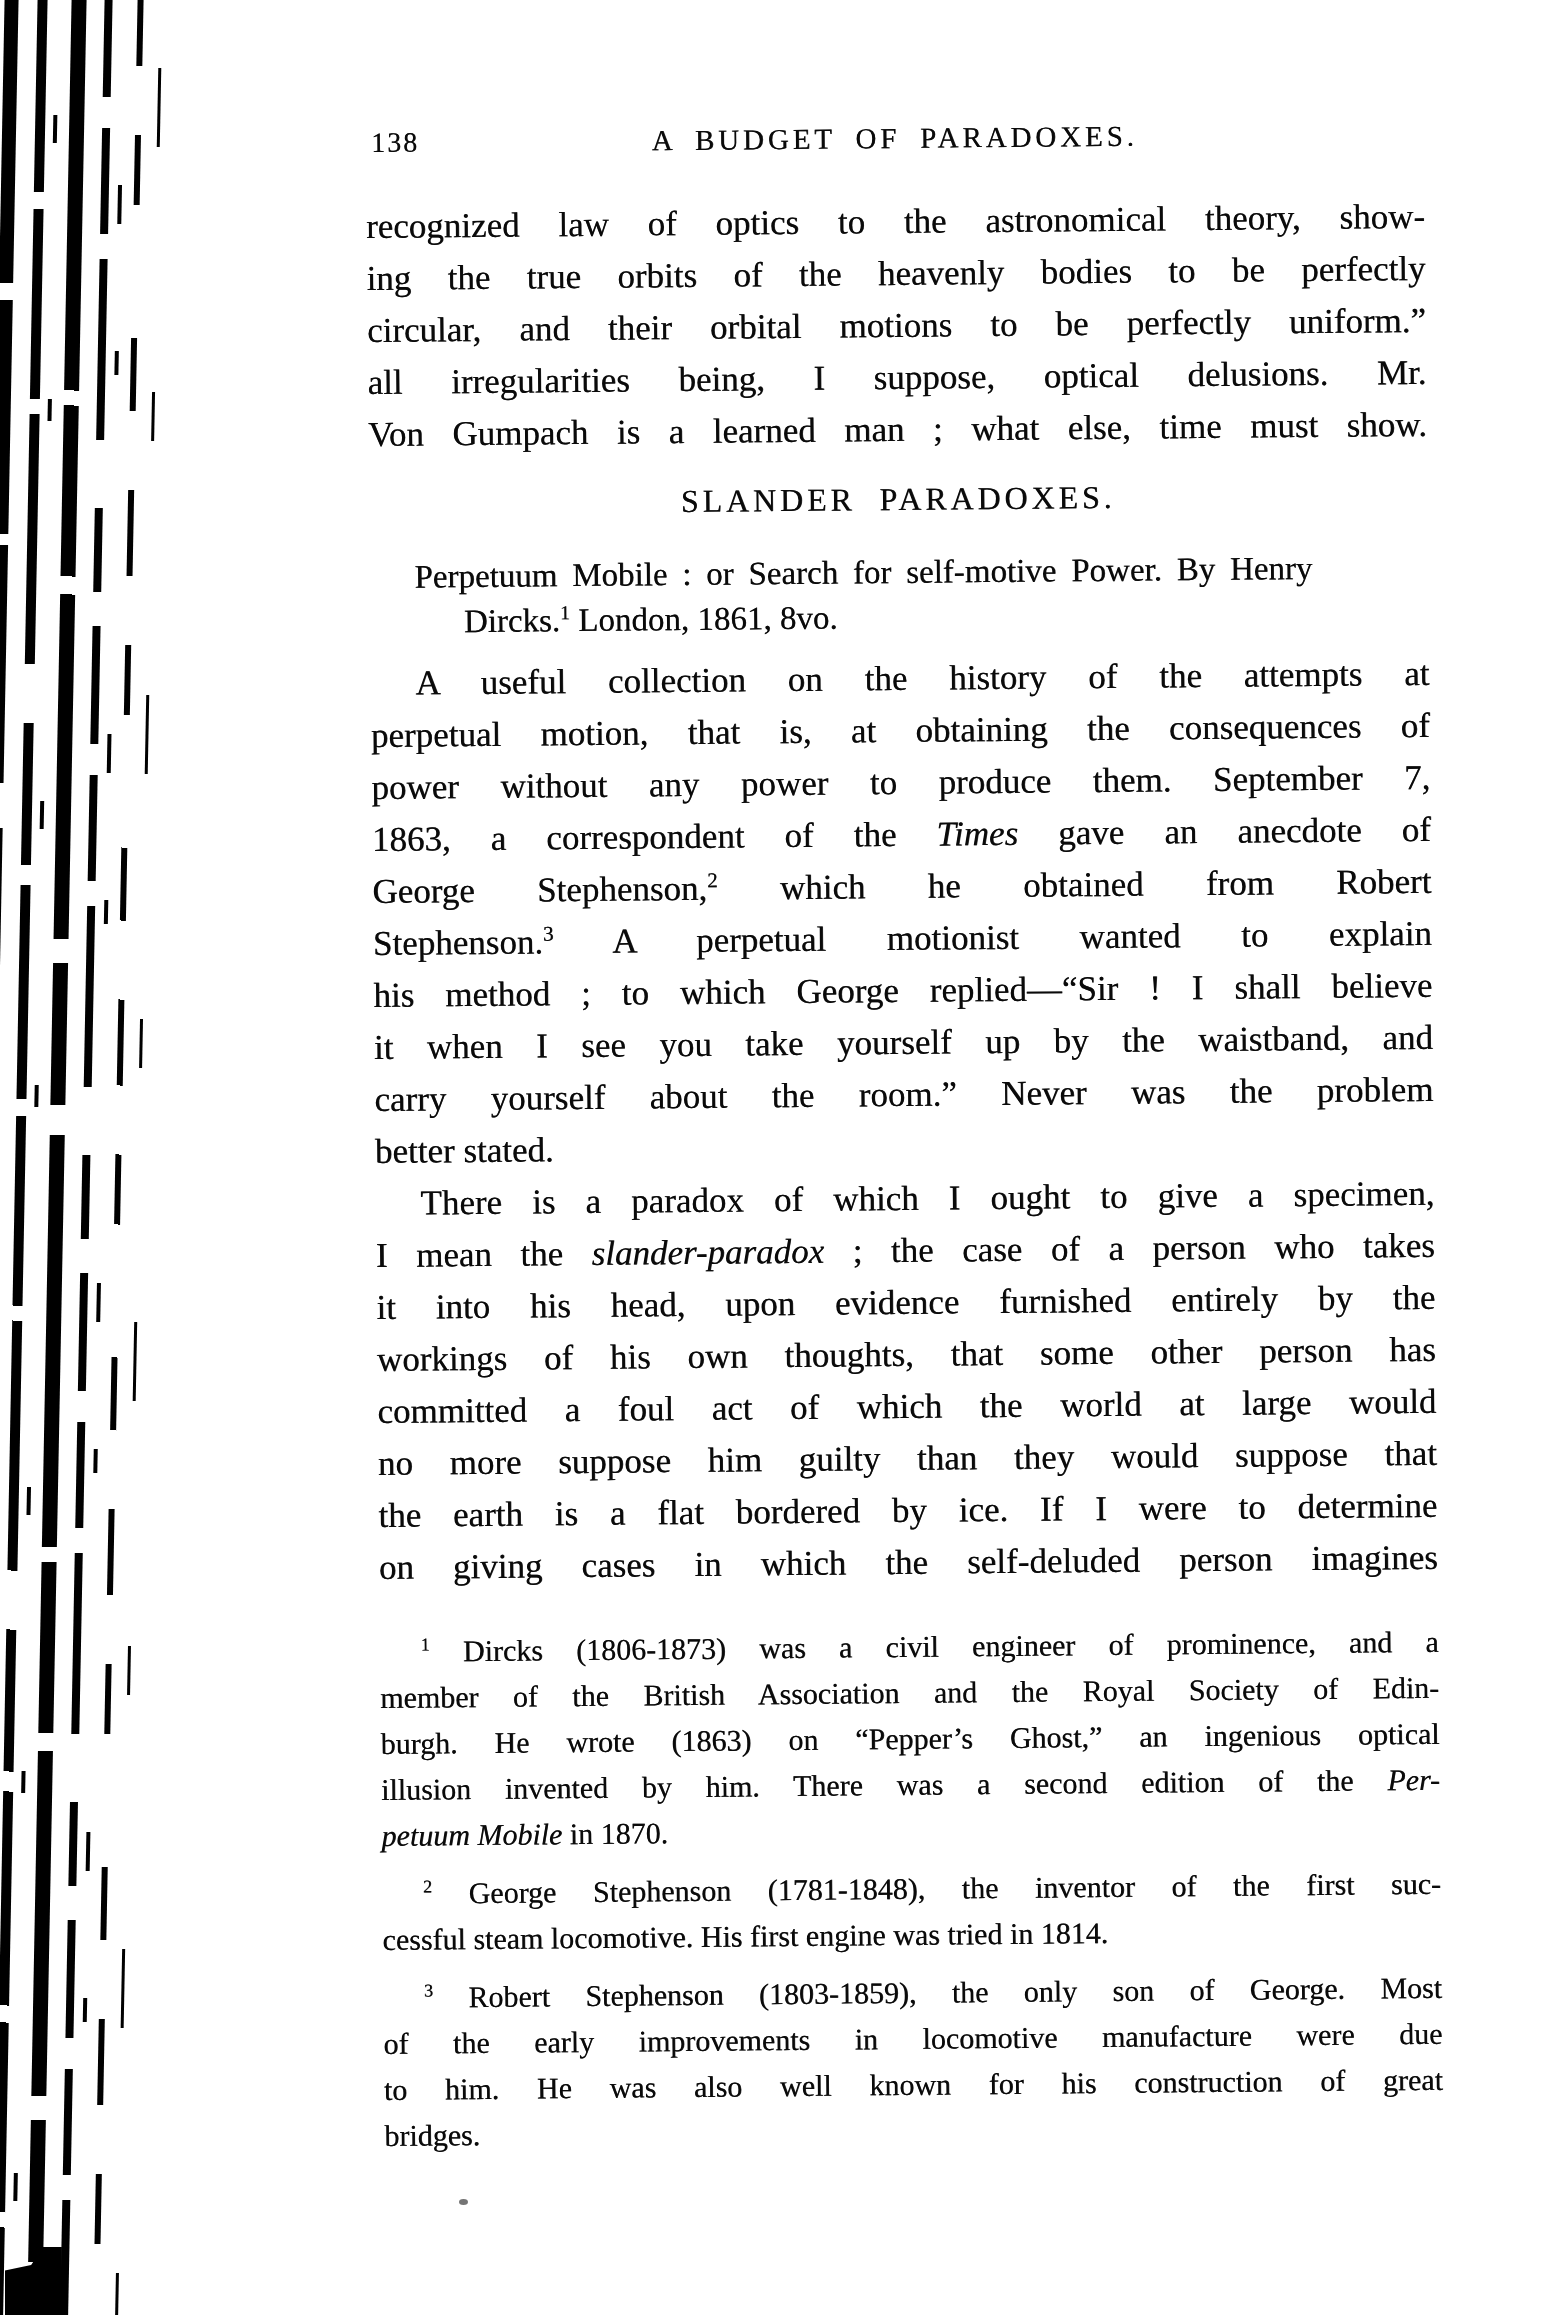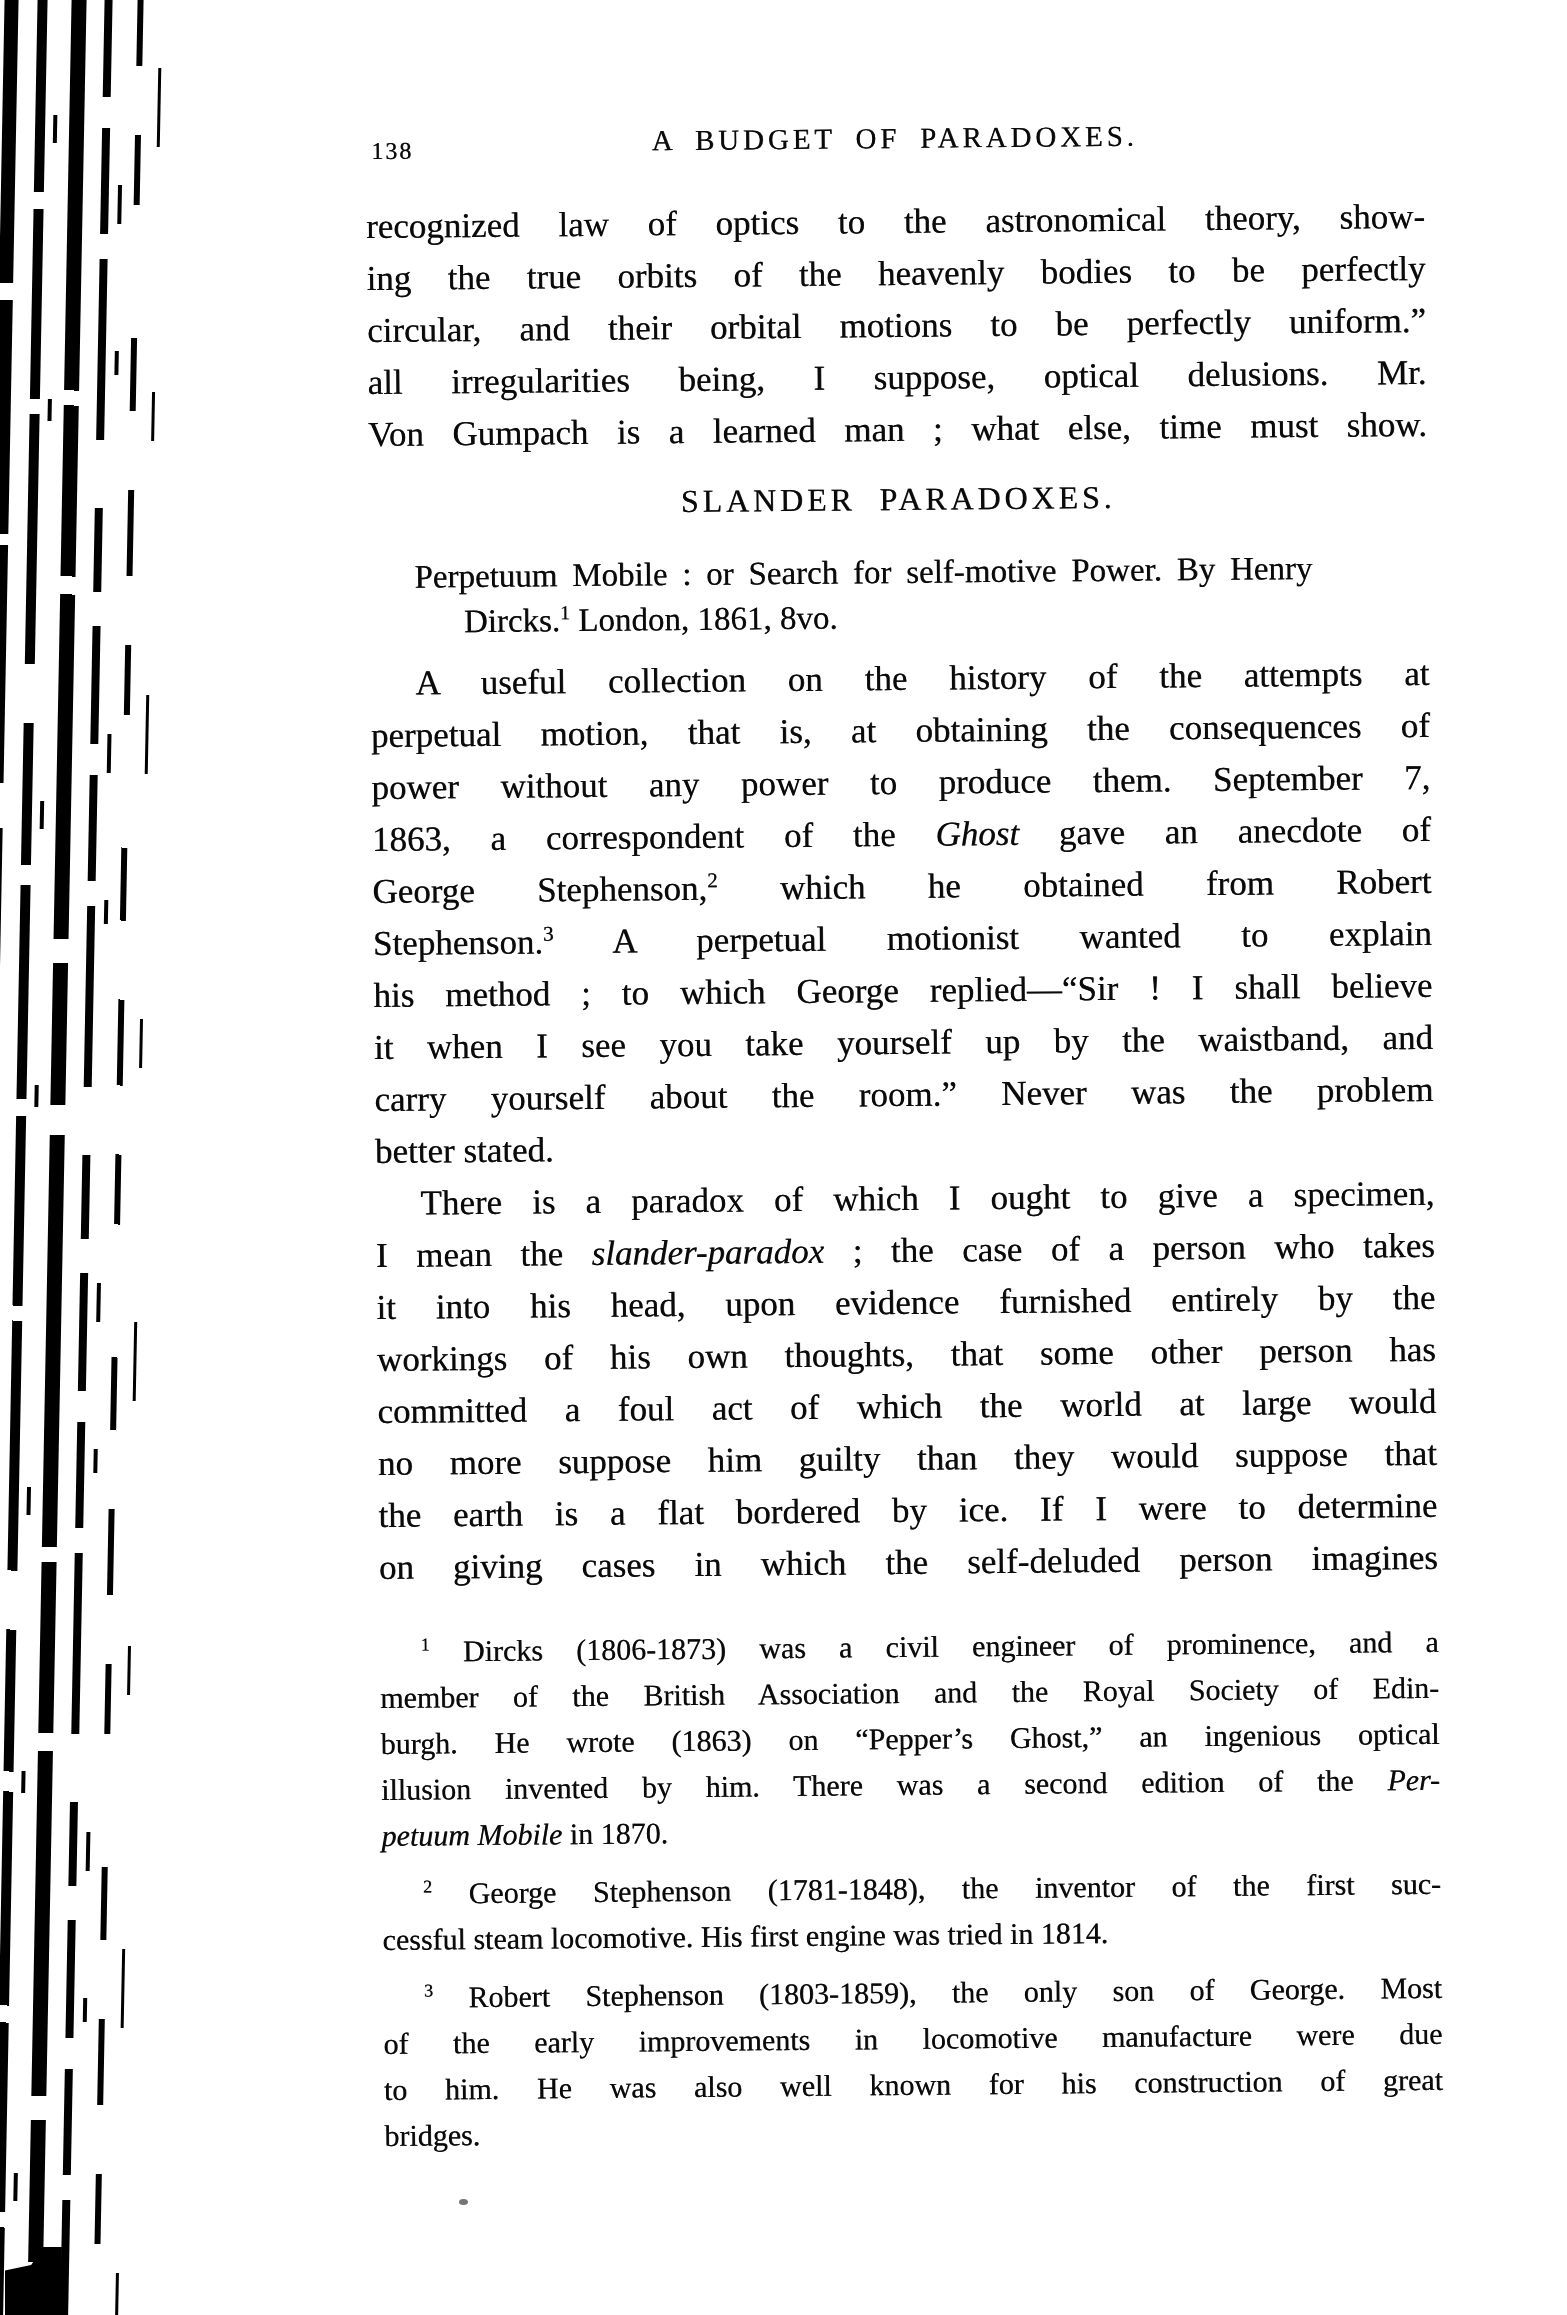--- a/index.html
+++ b/index.html
@@ -50,21 +50,21 @@
     background:#3a3a3a;border-radius:50%;opacity:.7;
   }
 
   
   .content{
     position:absolute;left:365px;top:116px;width:1059px;
     transform:rotate(-0.55deg);transform-origin:50% 0;
     text-shadow:0.4px 0 0 rgba(0,0,0,.75);
   }
   .pagehead{position:relative;height:45px;margin-bottom:35px;}
-  .pageno{position:absolute;left:5.9px;top:17px;font-size:24px;letter-spacing:2px;}
+  .pageno{position:absolute;left:5.9px;top:6px;font-size:28px;letter-spacing:2px;}
   .runtitle{text-align:center;font-size:29px;letter-spacing:3.9px;word-spacing:8.8px;padding-top:5.9px;}
 
   .para{font-size:35px;line-height:52px;}
   .tline{text-align:justify;text-align-last:justify;}
   .tline.natural{text-align-last:left;}
   .para.indent .tline:first-child{text-indent:45px;}
 
   .secheading{
     margin:21.6px 0 0 0;text-align:center;font-weight:normal;
     font-size:32px;letter-spacing:3.9px;word-spacing:11.8px;line-height:43px;
@@ -122,21 +122,21 @@
 
     <div class="citation">
         <div class="tline">Perpetuum Mobile : or Search for self-motive Power.  By Henry</div>
         <div class="tline natural">Dircks.<span class="sup">1</span>  London, 1861, 8vo.</div>
       </div>
 
     <div class="para body indent bodyblock-1">
         <div class="tline">A useful collection on the history of the attempts at</div>
         <div class="tline">perpetual motion, that is, at obtaining the consequences of</div>
         <div class="tline">power without any power to produce them.  September 7,</div>
-        <div class="tline">1863, a correspondent of the <span class="it">Ghost</span> gave an anecdote of</div>
+        <div class="tline">1863, a correspondent of the <span class="it">Times</span> gave an anecdote of</div>
         <div class="tline">George Stephenson,<span class="sup">2</span> which he obtained from Robert</div>
         <div class="tline">Stephenson.<span class="sup">3</span>  A perpetual motionist wanted to explain</div>
         <div class="tline">his method ; to which George replied—“Sir !  I shall believe</div>
         <div class="tline">it when I see you take yourself up by the waistband, and</div>
         <div class="tline">carry yourself about the room.”  Never was the problem</div>
         <div class="tline natural">better stated.</div>
       </div>
 
     <div class="para body indent bodyblock-2">
         <div class="tline">There is a paradox of which I ought to give a specimen,</div>

